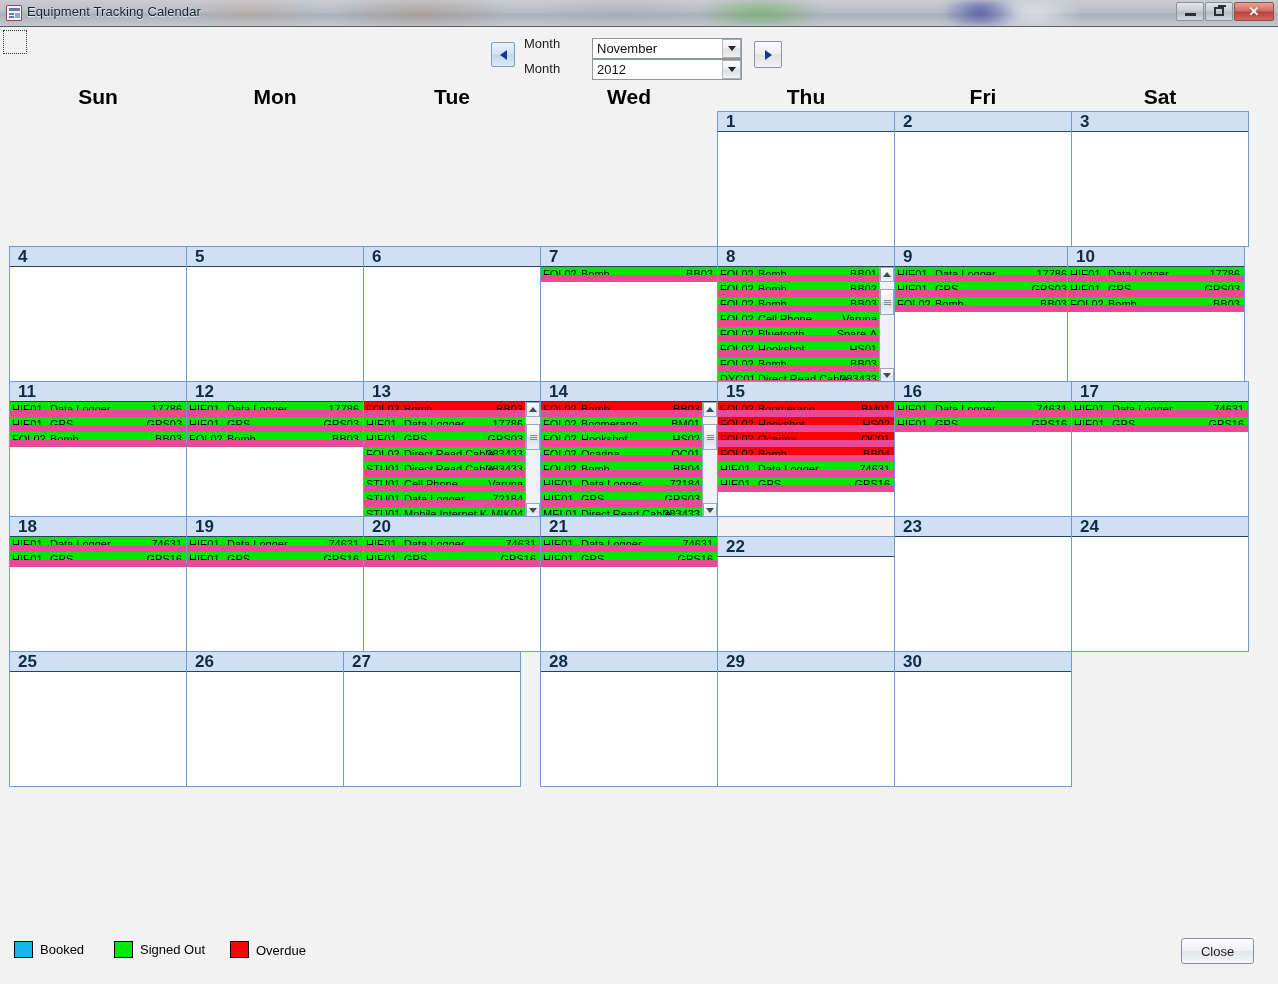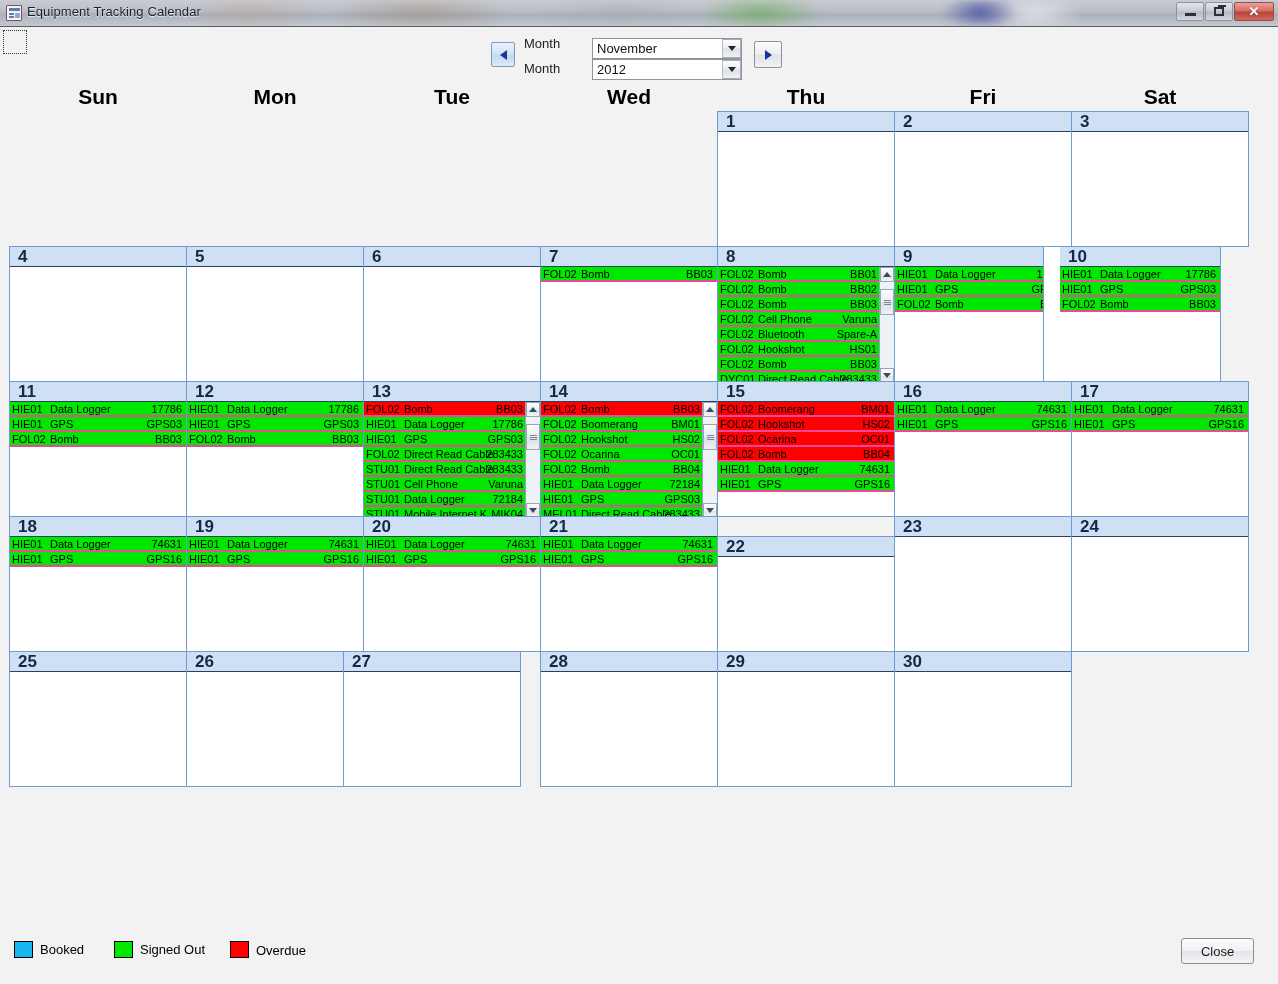--- a/index.html
+++ b/index.html
@@ -126,21 +126,21 @@
   }
   .daycell.empty { border:none; background:transparent; }
   .dayhdr {
     height:20px; background:#cfe0f5; border-bottom:1px solid #27415e;
     font-size:17px; font-weight:bold; color:#112a46;
     padding-left:8px; line-height:19px;
   }
   .events { position:relative; }
   .ev {
     position:relative; height:15px; line-height:15px;
-    border-bottom:2px solid #ec4899;
+    border-bottom:7px solid #ec4899;
     font-size:11px; color:#000; white-space:nowrap; overflow:hidden;
   }
   .ev.green { background:#00e800; }
   .ev.red   { background:#ff0000; }
   .ev .c1 { position:absolute; left:2px; }
   .ev .c2 { position:absolute; left:40px; }
   .ev .c3 { position:absolute; right:4px; text-align:right; }
   .ev.narrow .c3 { right:2px; }
 
   
@@ -350,21 +350,21 @@
             <span class="c2">GPS</span>
             <span class="c3">GPS03</span>
           </div>
           <div class="ev green">
             <span class="c1">FOL02</span>
             <span class="c2">Bomb</span>
             <span class="c3">BB03</span>
           </div>
         </div>
       </div>
-      <div class="daycell" style="left: 1034px; padding-left: 16px;">
+      <div class="daycell" style="left: 1058px;">
         <div class="dayhdr">10</div>
         <div class="events">
           <div class="ev green">
             <span class="c1">HIE01</span>
             <span class="c2">Data Logger</span>
             <span class="c3">17786</span>
           </div>
           <div class="ev green">
             <span class="c1">HIE01</span>
             <span class="c2">GPS</span>

